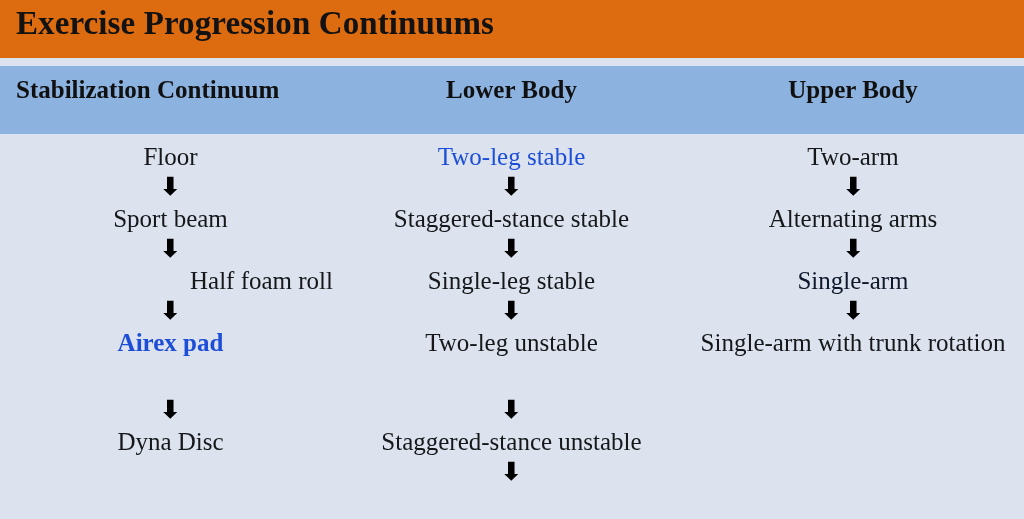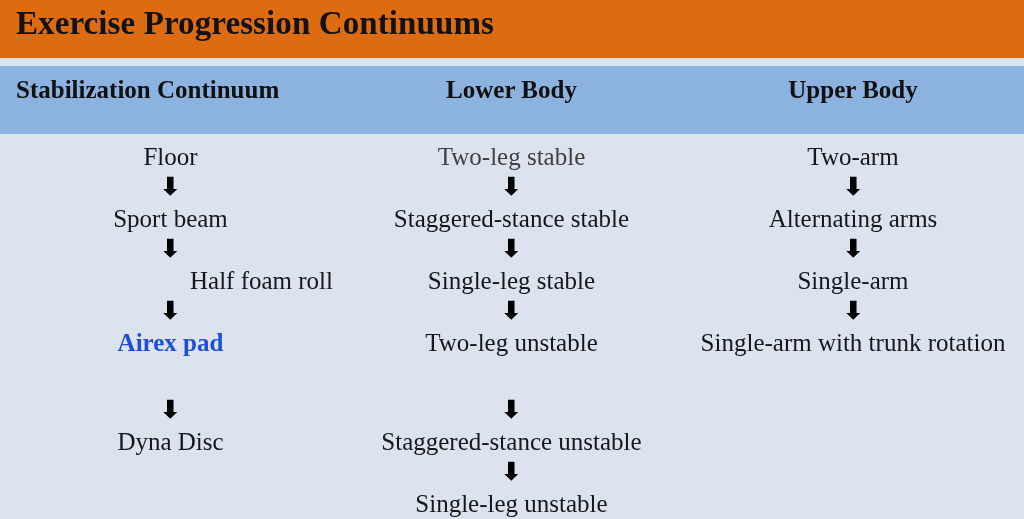--- a/index.html
+++ b/index.html
@@ -136,41 +136,40 @@
         <div class="flow-arrow" style="color: rgb(0, 0, 0);"><span class="glyph">⬇</span></div>
         <div class="gap-md"></div>
         <div class="flow-item" style="color: #1d4ed8; font-weight: bold;">Airex pad</div>
         <div class="gap-lg"></div>
         <div class="flow-arrow" style="color: rgb(0, 0, 0);"><span class="glyph">⬇</span></div>
         <div class="gap-md"></div>
         <div class="flow-item" style="color: rgb(21, 23, 26);">Dyna Disc</div>
       </div>
     <div class="column c2" id="col-1">
         <div class="pad-top"></div>
-        <div class="flow-item" style="color: #404040;">Two-leg stable</div>
+        <div class="flow-item" style="color: #1d4ed8;">Two-leg stable</div>
         <div class="gap-sm"></div>
         <div class="flow-arrow" style="color: rgb(0, 0, 0);"><span class="glyph">⬇</span></div>
         <div class="gap-md"></div>
         <div class="flow-item" style="color: rgb(21, 23, 26);">Staggered-stance stable</div>
         <div class="gap-sm"></div>
         <div class="flow-arrow" style="color: rgb(0, 0, 0);"><span class="glyph">⬇</span></div>
         <div class="gap-md"></div>
         <div class="flow-item" style="color: rgb(21, 23, 26);">Single-leg stable</div>
         <div class="gap-sm"></div>
         <div class="flow-arrow" style="color: rgb(0, 0, 0);"><span class="glyph">⬇</span></div>
         <div class="gap-md"></div>
         <div class="flow-item" style="color: rgb(21, 23, 26);">Two-leg unstable</div>
         <div class="gap-lg"></div>
         <div class="flow-arrow" style="color: rgb(0, 0, 0);"><span class="glyph">⬇</span></div>
         <div class="gap-md"></div>
         <div class="flow-item" style="color: rgb(21, 23, 26);">Staggered-stance unstable</div>
         <div class="gap-sm"></div>
         <div class="flow-arrow" style="color: rgb(0, 0, 0);"><span class="glyph">⬇</span></div>
         <div class="gap-md"></div>
-        <div class="flow-item" style="color: rgb(21, 23, 26);">Single-leg unstable</div>
       </div>
     <div class="column c3" id="col-2">
         <div class="pad-top"></div>
         <div class="flow-item" style="color: rgb(21, 23, 26);">Two-arm</div>
         <div class="gap-sm"></div>
         <div class="flow-arrow" style="color: rgb(0, 0, 0);"><span class="glyph">⬇</span></div>
         <div class="gap-md"></div>
         <div class="flow-item" style="color: rgb(21, 23, 26);">Alternating arms</div>
         <div class="gap-sm"></div>
         <div class="flow-arrow" style="color: rgb(0, 0, 0);"><span class="glyph">⬇</span></div>

